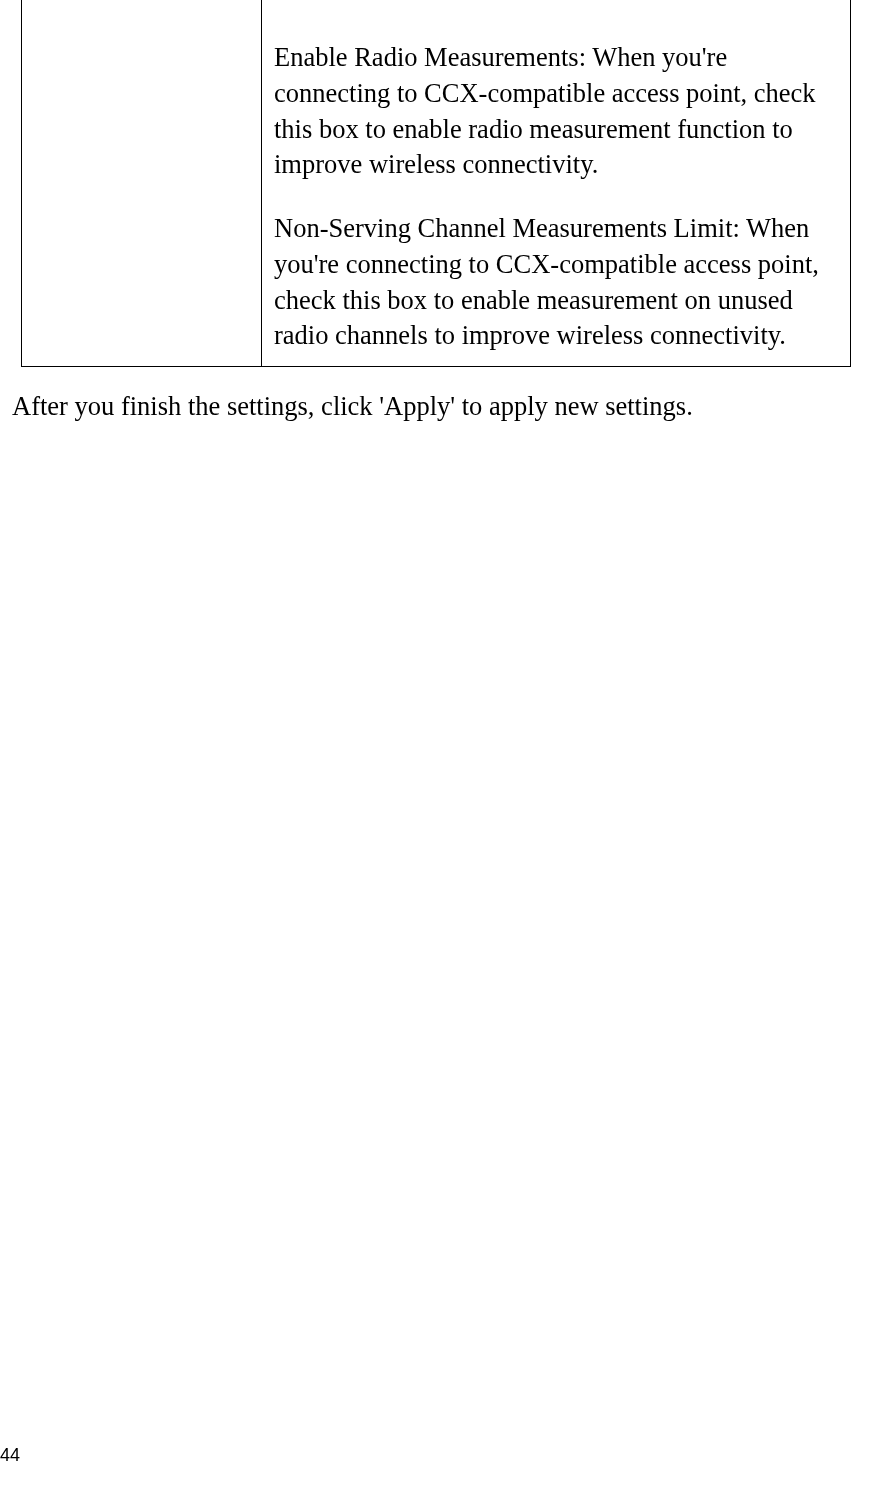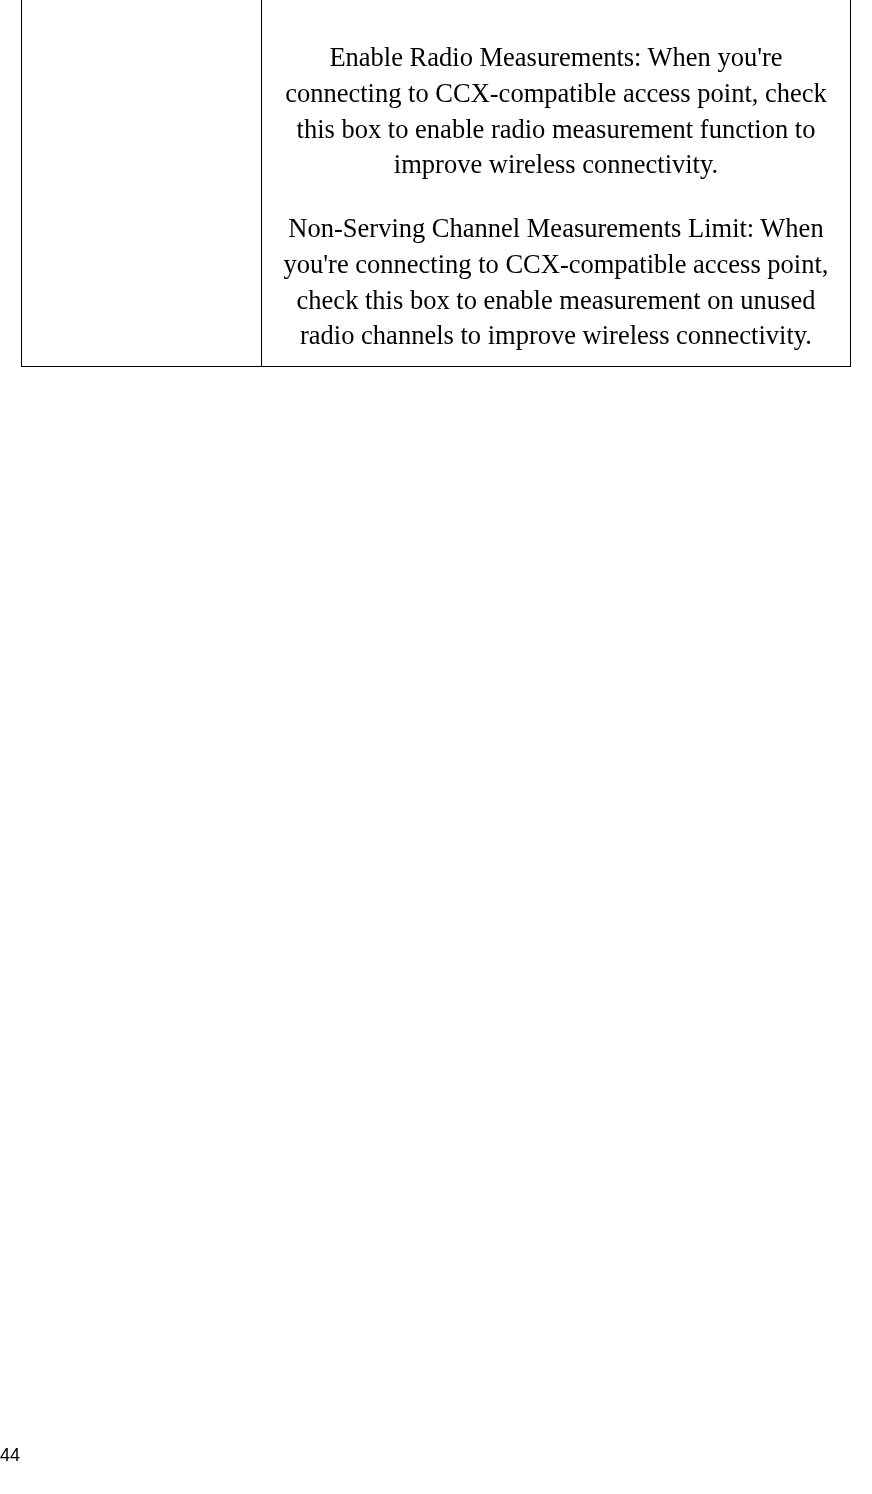--- a/index.html
+++ b/index.html
@@ -11,21 +11,20 @@
       width: 872px;
       height: 1494px;
       background: #ffffff;
       font-family: "Times New Roman", Times, serif;
       font-size: 26.5px;
       color: #000000;
       position: relative;
     }
     .page-content {
       padding: 0;
-      text-align: center;
     }
     table.settings-table {
       border-collapse: collapse;
       width: 830px;
       margin: 0 auto;
       margin-top: 0;
     }
     table.settings-table td {
       border: 1px solid #000;
       border-top: none;
@@ -69,15 +68,16 @@
       <td class="right-col">
         <div class="spacer"></div>
         <div>Enable Radio Measurements: When you're connecting to CCX-compatible access point, check this box to enable radio measurement function to improve wireless connectivity.</div>
         <div class="spacer"></div>
         <div>Non-Serving Channel Measurements Limit: When you're connecting to CCX-compatible access point, check this box to enable measurement on unused radio channels to improve wireless connectivity.</div>
       </td>
     </tr>
   </tbody>
     </table>
 
+  <p class="paragraph">After you finish the settings, click 'Apply' to apply new settings.</p>
 </div>
 
 <div class="page-number">44</div>
 
 </body></html>

